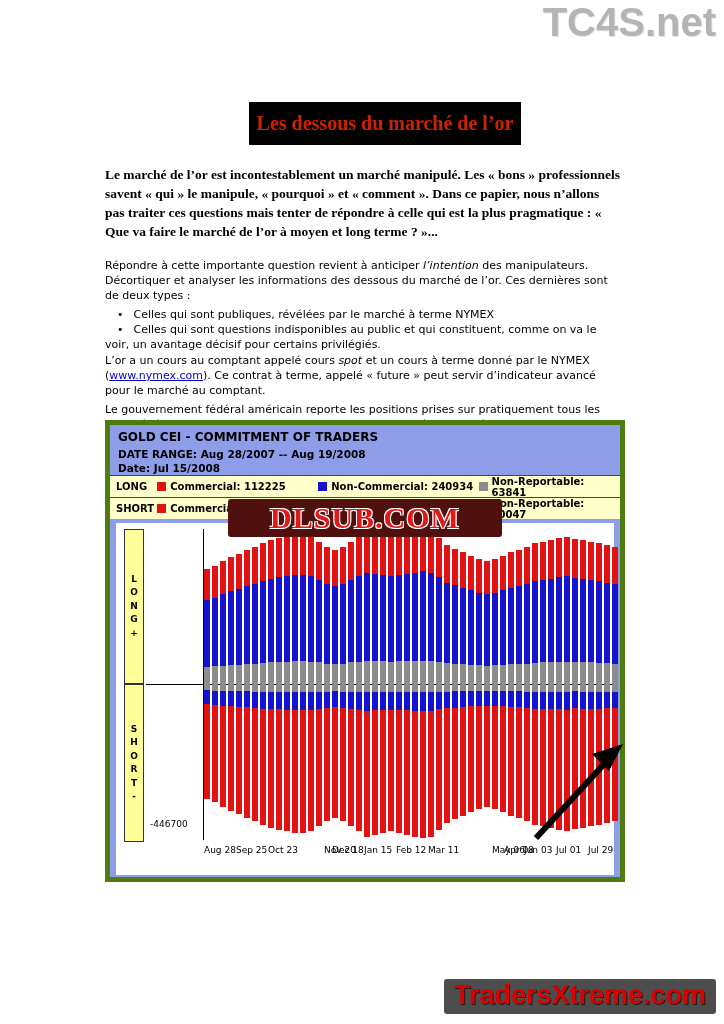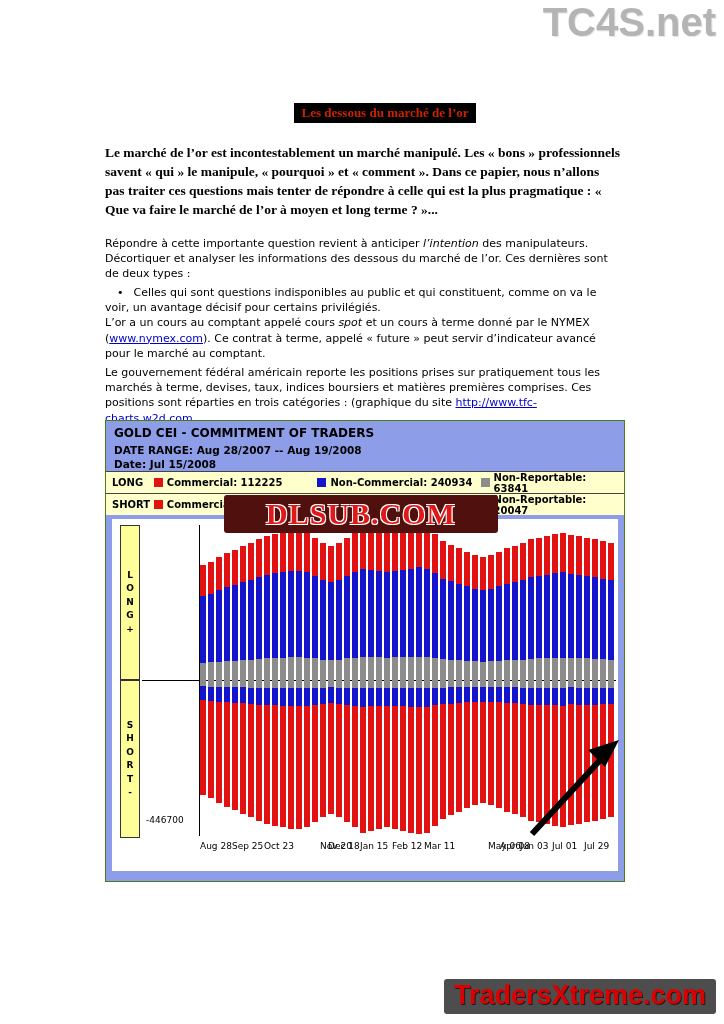--- a/index.html
+++ b/index.html
@@ -10,32 +10,32 @@
   .tc4s { position:absolute; top:0px; right:8px; font-family:"Liberation Sans",sans-serif;
           font-weight:bold; font-size:40px; color:#b4b4b4; text-shadow:1px 1px 0 #e6e6e6; }
   .tx   { position:absolute; right:8px; bottom:10px; background:#4d4d4d; color:#dd0000;
           font-family:"Liberation Sans",sans-serif; font-weight:bold; font-size:27px;
           padding:1px 10px 3px; border-radius:3px; text-shadow:1px 1px 0 #1d1d1d; }
 
   
   .content { position:absolute; left:105px; top:102px; width:516px; }
   .title-wrap { text-align:center; margin-bottom:20px; }
   .title { display:inline-block; background:#000; color:#cc2200; font-family:"Liberation Serif",serif;
-           font-weight:bold; font-size:13px; padding:2px 8px;margin-left:44px; }
+           font-weight:bold; font-size:20px; padding:10px 8px;margin-left:44px; }
   .intro { font-family:"Liberation Serif",serif; font-weight:bold; font-size:13.5px;
            line-height:1.42; margin:0 0 16px 0; }
   .body-text { font-size:11px; line-height:1.38; margin:0 0 4px 0; }
   .bullet { font-size:11px; line-height:1.38; }
   .bullet .marker { margin-left:12px; margin-right:10px; }
   .cot-heading { font-size:11px; font-weight:bold; text-decoration:underline; margin-top:2px; }
   .link { color:#0000cc; text-decoration:underline; cursor:pointer; }
 
   
   .chart { position:absolute; left:105px; top:420px; width:520px; height:462px;
-           background:#8d9de8; border:1px solid #4d7c0f; box-sizing:border-box; }
+           background:#8d9de8; border:5px solid #4d7c0f; box-sizing:border-box; }
   .chart-title { font-size:12px; font-weight:bold; padding:5px 8px 3px; }
   .chart-sub   { font-size:10.5px; font-weight:bold; padding:1px 8px; }
   .legend-row { display:flex; align-items:center; background:#ffffcc; border-top:1px solid #444;
                 font-size:10px; font-weight:bold; padding:3px 6px; height:15px; }
   .legend-row .cat { width:44px; }
   .legend-item { display:flex; align-items:center; width:172px; }
   .legend-item.last { width:auto; }
   .swatch { width:9px; height:9px; display:inline-block; margin-right:4px; }
 
   
@@ -70,20 +70,21 @@
 
   <div class="content">
     <div class="title-wrap">
       <span class="title">Les dessous du marché de l’or</span>
     </div>
 
     <p class="intro">Le marché de l’or est incontestablement un marché manipulé. Les « bons » professionnels savent « qui » le manipule, « pourquoi » et « comment ». Dans ce papier, nous n’allons pas traiter ces questions mais tenter de répondre à celle qui est la plus pragmatique : « Que va faire le marché de l’or à moyen et long terme ? »...</p>
 
     <p class="body-text"><span>Répondre à cette importante question revient à anticiper </span><i>l’intention</i><span> des manipulateurs. Décortiquer et analyser les informations des dessous du marché de l’or. Ces dernières sont de deux types :</span></p>
 
+    <div class="bullet"><span class="marker">•</span><span>Celles qui sont publiques, révélées par le marché à terme NYMEX</span></div>
     <div class="bullet"><span class="marker">•</span><span>Celles qui sont questions indisponibles au public  et qui constituent, comme on va le voir, un avantage décisif pour certains privilégiés.</span></div>
 
 
     <p class="body-text"><span>L’or a un cours au comptant appelé cours </span><i>spot</i><span> et un cours à terme donné par le NYMEX (</span><a class="link">www.nymex.com</a><span>). Ce contrat à terme, appelé « future » peut servir d’indicateur avancé pour le marché au comptant.</span></p>
 
     <p class="body-text"><span>Le gouvernement fédéral américain reporte les positions prises sur pratiquement tous les marchés à terme, devises, taux, indices boursiers et matières premières comprises. Ces positions sont réparties en trois catégories : (graphique du site </span><a class="link">http://www.tfc-charts.w2d.com</a></p>
   </div>
 
   <div class="chart">
     <div class="chart-title">GOLD CEI - COMMITMENT OF TRADERS</div>

